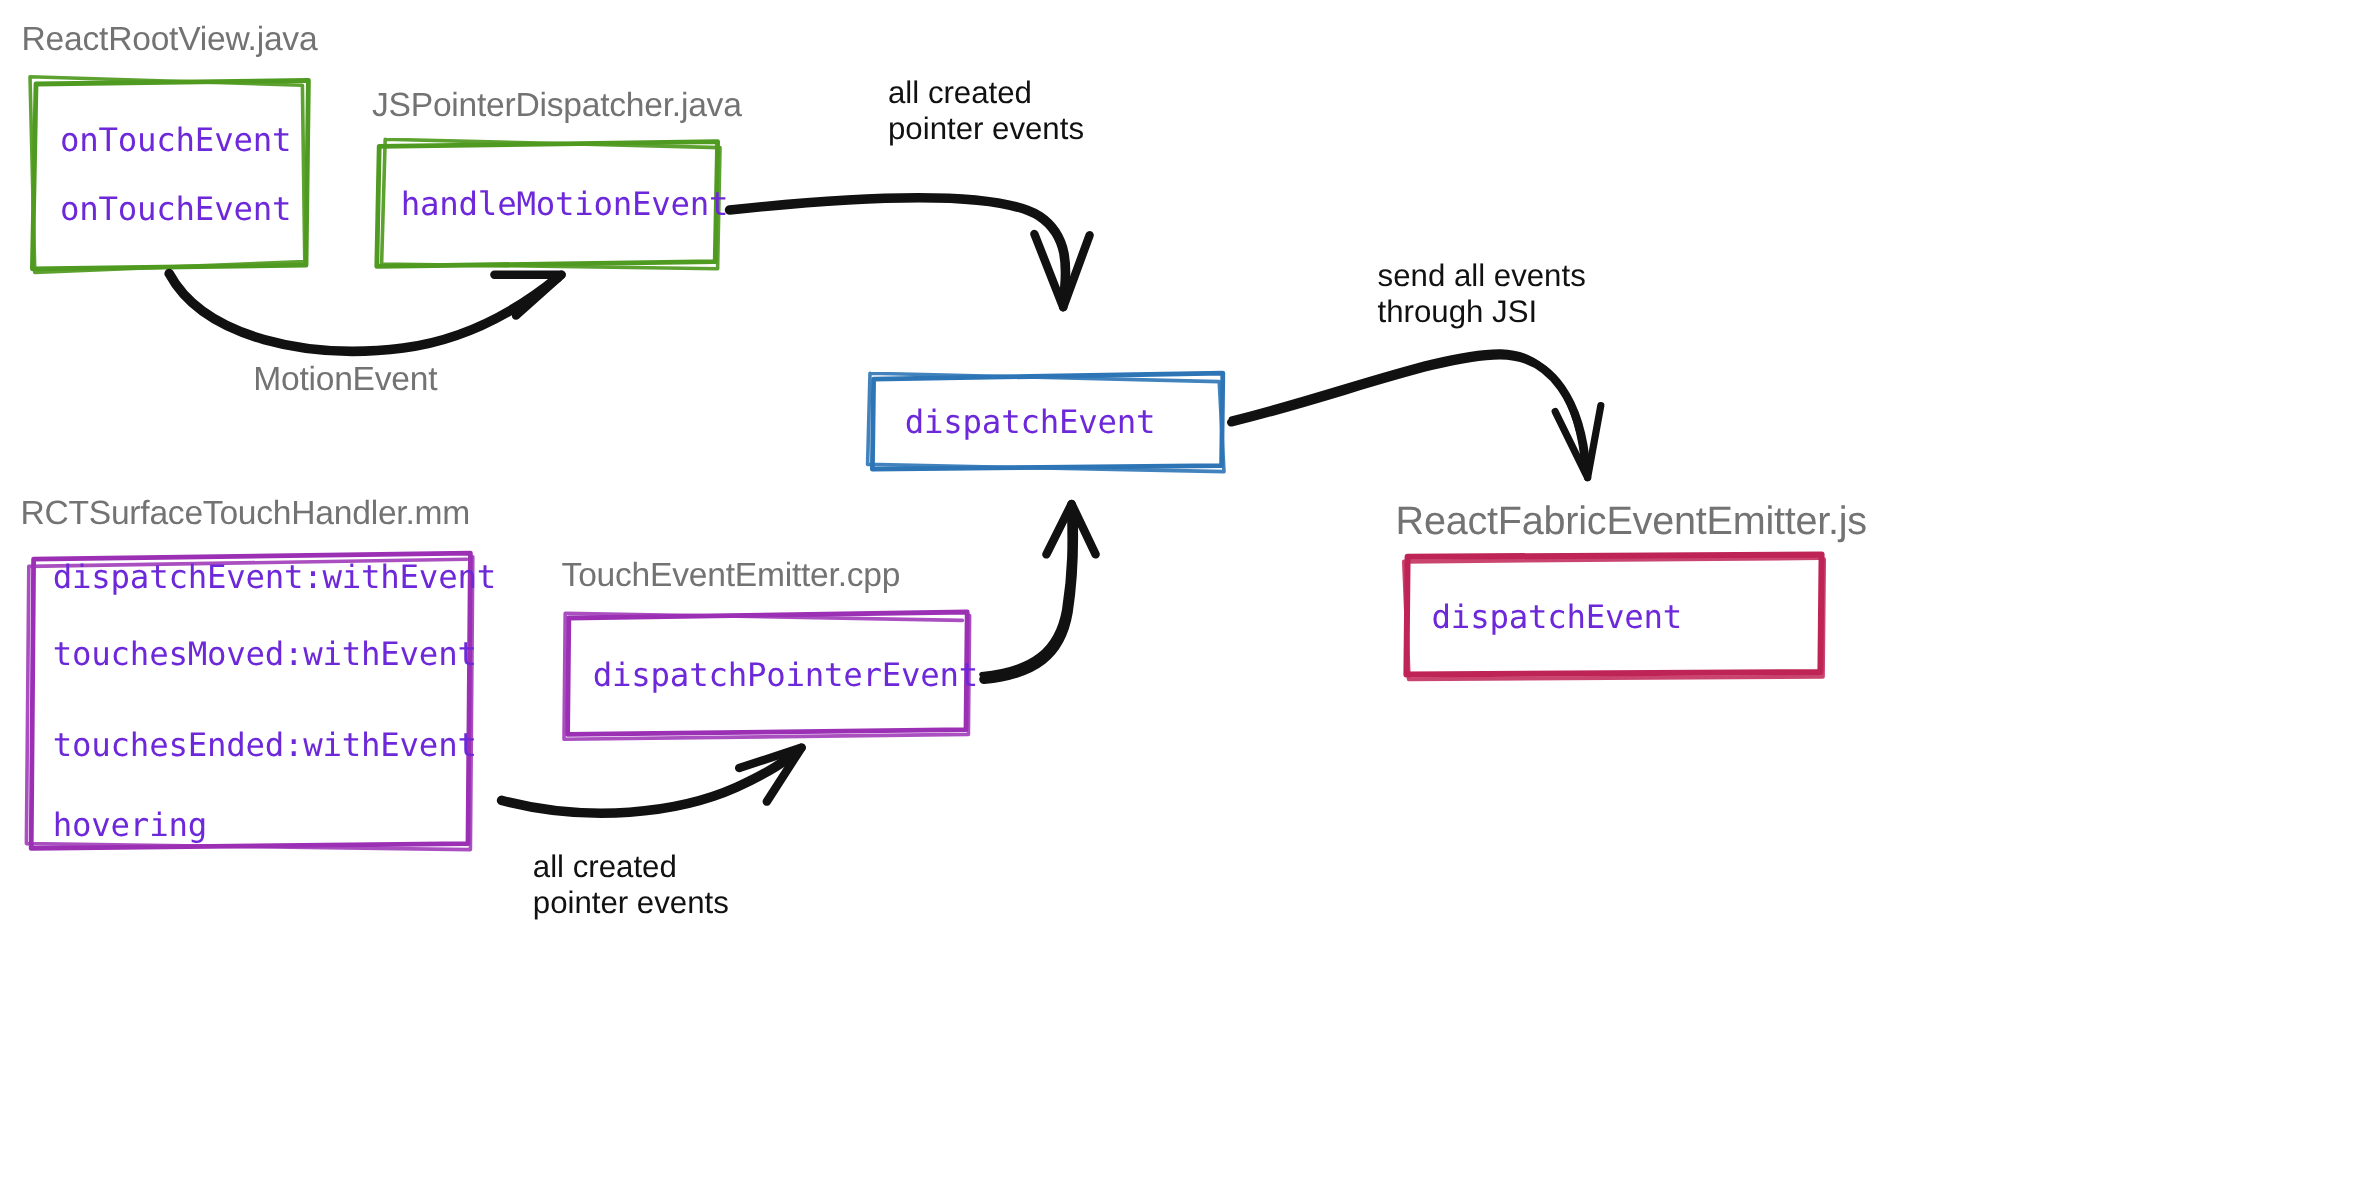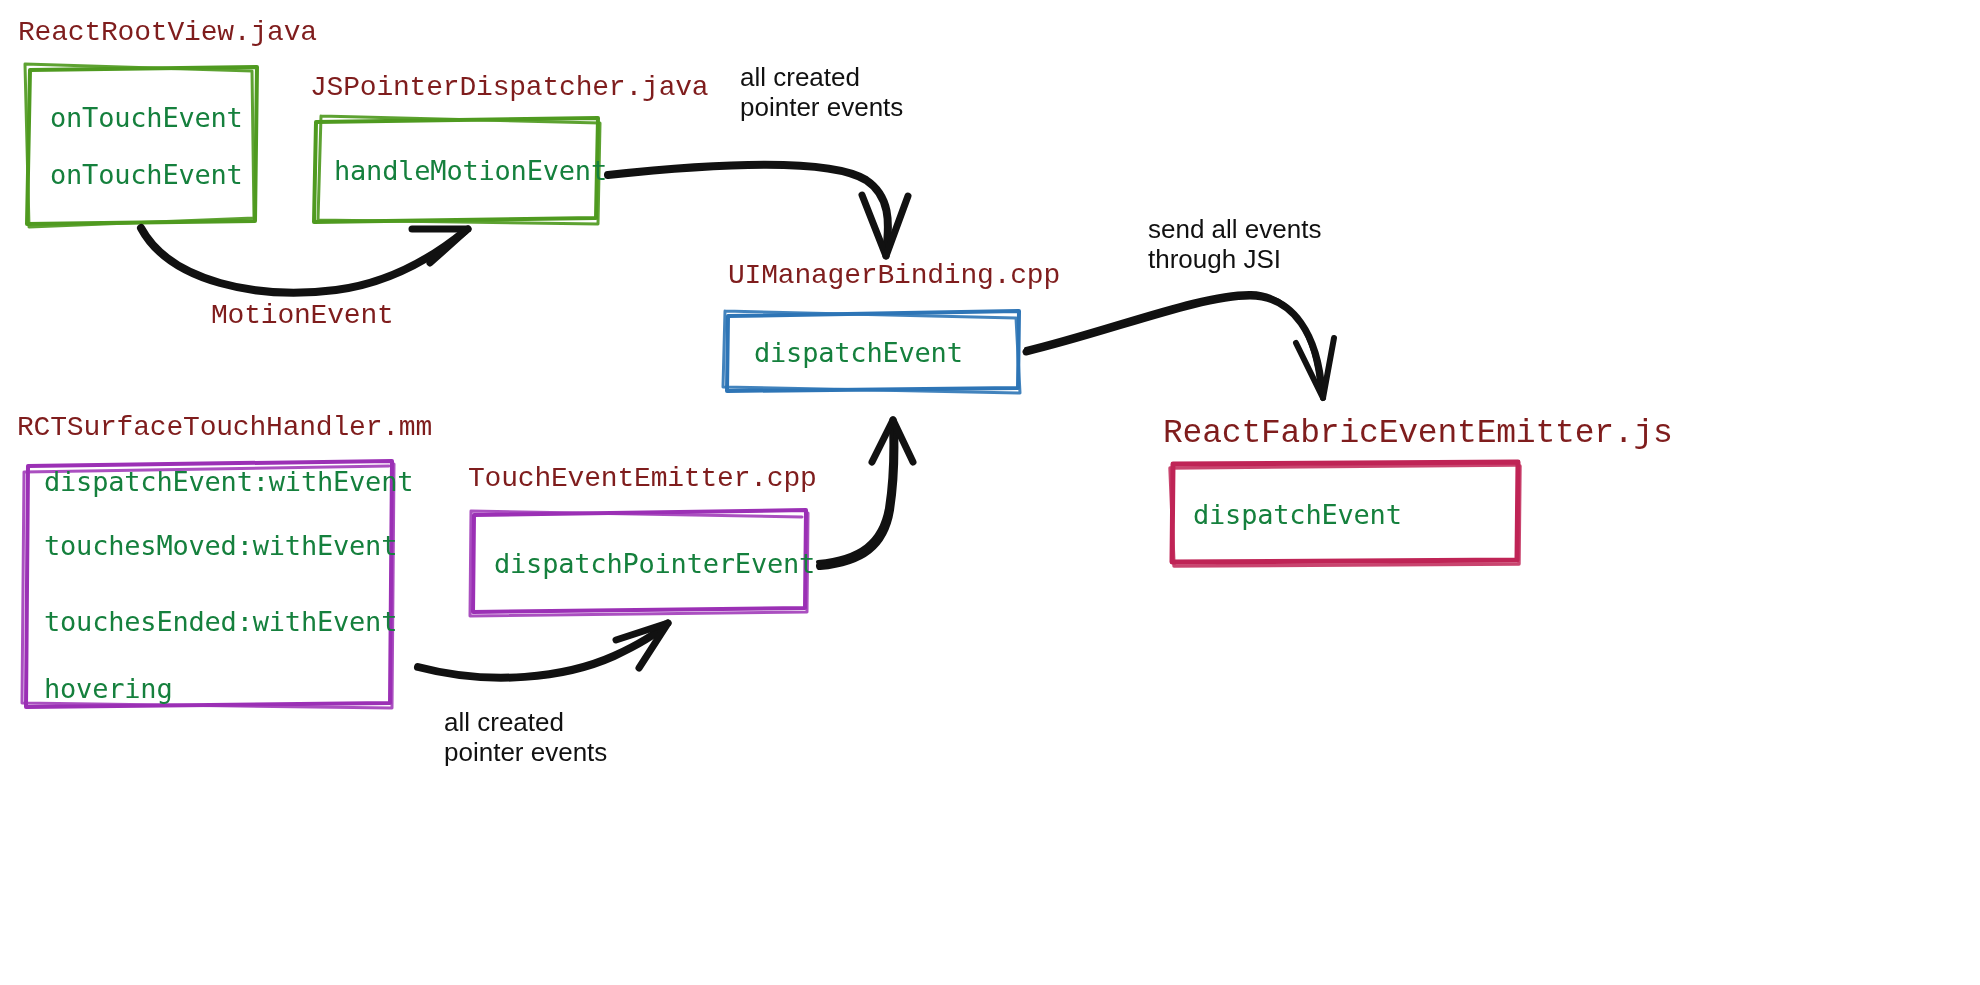--- a/index.html
+++ b/index.html
@@ -10,22 +10,22 @@
   #canvas {
     position: relative;
     width: 1980px;
     height: 985px;
     background: #ffffff;
     overflow: hidden;
     font-family: "DejaVu Sans Mono", monospace;
   }
   .mono-label {
     position: absolute;
-    font-family: Liberation Mono, monospace;
-    color: #7f1d1d;
+    font-family: Liberation Sans, sans-serif;
+    color: #737373;
     white-space: pre;
     letter-spacing: -0.2px;
   }
   .sans-label {
     position: absolute;
     font-family: "Liberation Sans", sans-serif;
     color: #111111;
     text-align: left;
     line-height: 1.17;
     white-space: pre-line;
@@ -38,21 +38,21 @@
   .node-box .rows {
     position: absolute;
     inset: 0;
     display: flex;
     flex-direction: column;
     justify-content: center;
     padding-left: 24px;
   }
   .node-box .row {
     font-family: "DejaVu Sans Mono", monospace;
-    color: #15803d;
+    color: #6d28d9;
     white-space: pre;
     letter-spacing: -0.2px;
   }
   svg.overlay {
     position: absolute;
     left: 0;
     top: 0;
     width: 1980px;
     height: 985px;
     pointer-events: none;
@@ -125,21 +125,20 @@
       <path d="M818,562 C860,558 881,542 887,508 C892,477 892,452 891,423" fill="none" stroke="#111111" stroke-width="4" stroke-linecap="round"></path>
       <path d="M872,462 L893,420" fill="none" stroke="#111111" stroke-width="7" stroke-linecap="round"></path>
       <path d="M913,462 L893,420" fill="none" stroke="#111111" stroke-width="7" stroke-linecap="round"></path>
     </g>
   </svg>
 
   <div class="mono-label" style="left:18px; top:17px; font-size:28px;">ReactRootView.java</div>
 
   <div class="mono-label" style="left:310px; top:72px; font-size:28px;">JSPointerDispatcher.java</div>
 
-  <div class="mono-label" style="left:728px; top:260px; font-size:28px;">UIManagerBinding.cpp</div>
 
   <div class="mono-label" style="left:1163px; top:415px; font-size:33px;">ReactFabricEventEmitter.js</div>
 
   <div class="mono-label" style="left:17px; top:412px; font-size:28px;">RCTSurfaceTouchHandler.mm</div>
 
   <div class="mono-label" style="left:468px; top:463px; font-size:28px;">TouchEventEmitter.cpp</div>
 
   <div class="node-box" style="left:26px; top:64px; width:232px; height:163px;">
     <div class="rows">
       <div class="row" style="font-size:27px; margin-bottom:26px;">onTouchEvent</div>

